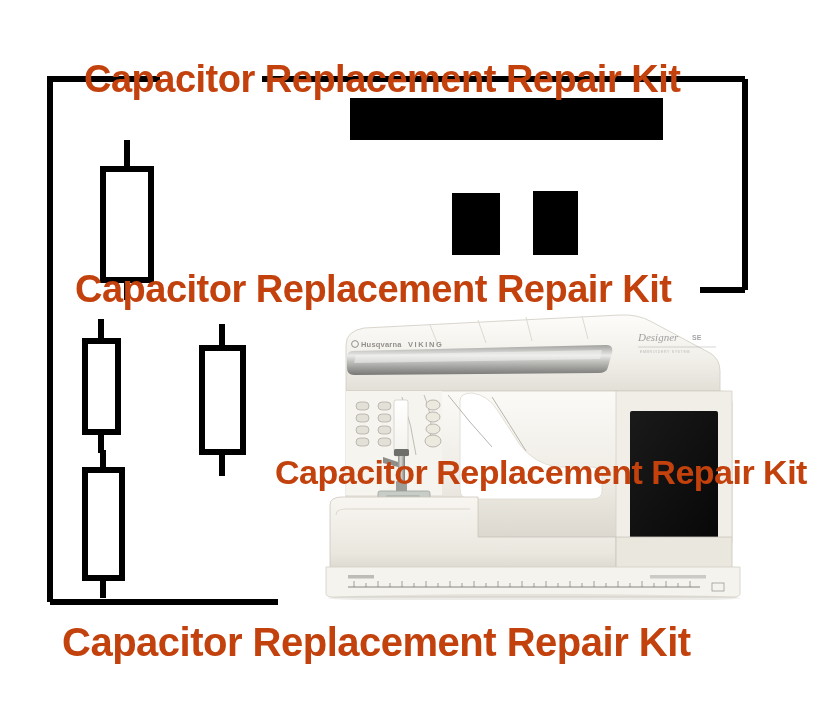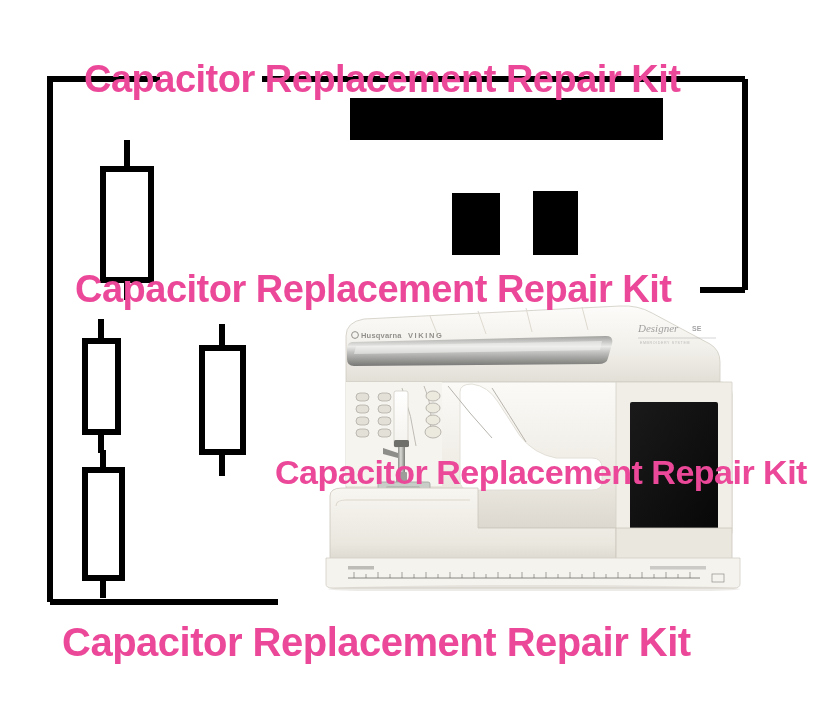--- a/index.html
+++ b/index.html
@@ -18,21 +18,21 @@
     background: #ffffff;
     overflow: hidden;
   }
 
   
   .wm {
     position: absolute;
     white-space: nowrap;
     font-family: "Liberation Sans", sans-serif;
     font-weight: bold;
-    color: #ec4899;
+    color: #c2410c;
     letter-spacing: -0.5px;
     line-height: 1;
     z-index: 40;
     -webkit-font-smoothing: antialiased;
   }
   #wm-1 { left: 84px;  top: 60px;  font-size: 38px; }
   #wm-2 { left: 75px;  top: 270px; font-size: 38px; }
   #wm-3 { left: 275px; top: 455px; font-size: 34px; }
   #wm-4 { left: 62px;  top: 622px; font-size: 40px; }
 
@@ -52,21 +52,21 @@
     z-index: 30;
   }
   #redaction-main  { left: 350px; top: 98px;  width: 313px; height: 42px; }
   #redaction-left  { left: 452px; top: 193px; width: 48px;  height: 62px; }
   #redaction-right { left: 533px; top: 191px; width: 45px;  height: 64px; }
 
   
   #machine {
     position: absolute;
     left: 320px;
-    top: 296px;
+    top: 305px;
     width: 425px;
     height: 295px;
     z-index: 10;
   }
   #machine svg { display: block; width: 100%; height: 100%; }
 </style>
 </head>
 <body>
 
 <div id="stage">

